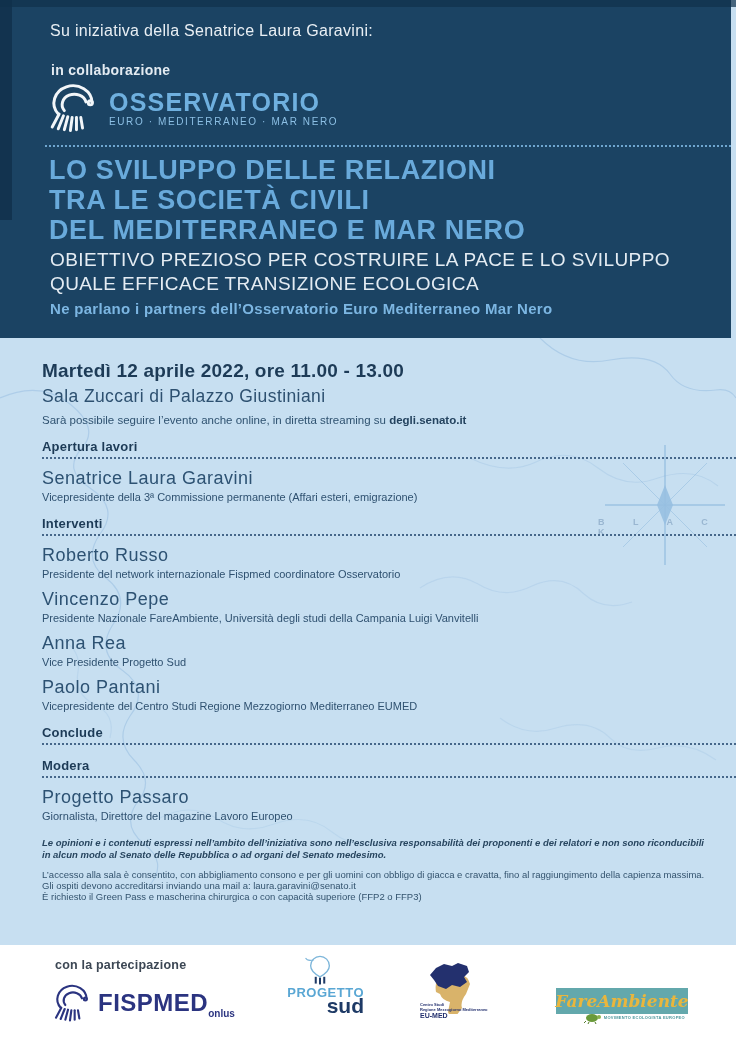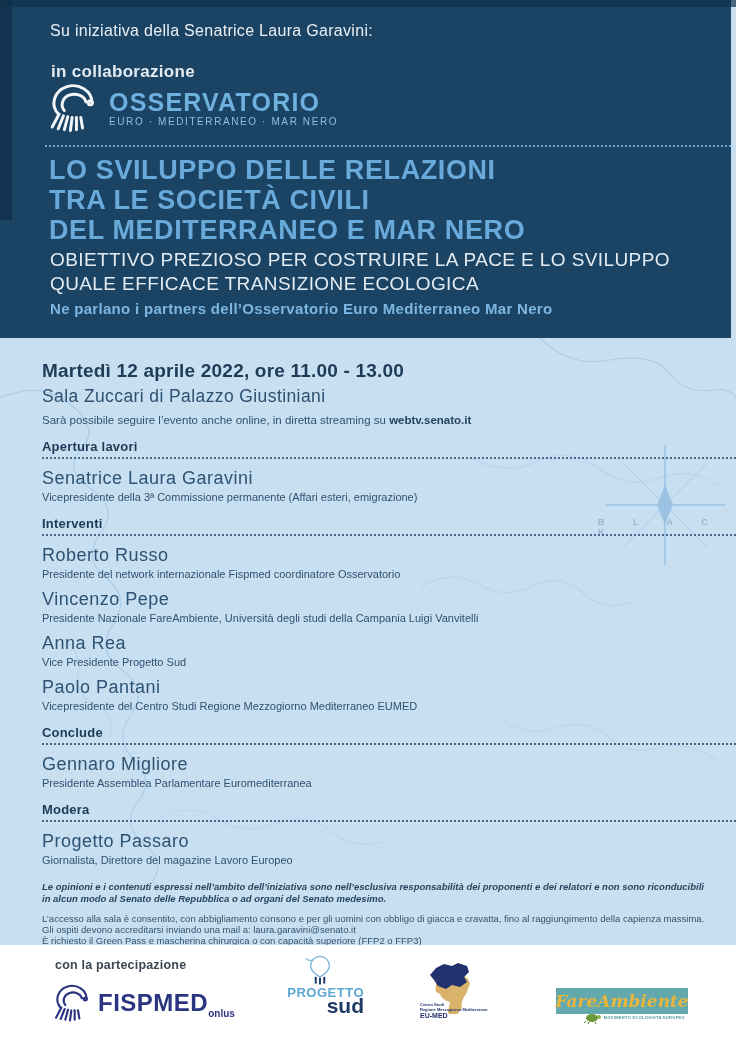--- a/index.html
+++ b/index.html
@@ -21,21 +21,21 @@
   .header::after{
     content:""; position:absolute; top:0; left:0; width:736px; height:7px;
     background:#10304b; opacity:.7;
   }
   .initiative{
     position:absolute; top:22px; left:50px;
     font-size:16px; color:#e9eff4; letter-spacing:.3px; font-weight:400;
   }
   .collab{
     position:absolute; top:62px; left:51px;
-    font-size:17px; font-weight:bold; color:#e3ebf2; letter-spacing:.3px;
+    font-size:14px; font-weight:bold; color:#e3ebf2; letter-spacing:.3px;
   }
   .logo-row{ position:absolute; top:82px; left:46px; display:flex; align-items:center; }
   .logo-icon{ width:54px; height:52px; }
   .logo-text{ margin-left:9px; }
   .logo-title{ font-size:25px; font-weight:bold; color:#6fb0df; letter-spacing:1.2px; line-height:25px;}
   .logo-sub{ font-size:10px; color:#8cbfe4; letter-spacing:1.6px; margin-top:1px; }
   .dotline{
     height:2px;
     background-image:repeating-linear-gradient(90deg,#46678a 0 2px,transparent 2px 4px);
   }
@@ -175,21 +175,21 @@
       <path d="M623 125 L707 209" opacity=".45"></path>
       <path d="M707 125 L623 209" opacity=".45"></path>
       <path d="M665 147 L673 167 L665 187 L657 167 Z" fill="#8cb8de" stroke="none" opacity=".9"></path>
     </g>
   </svg>
   <div class="map-letters">B L A C K</div>
 
   <div class="content">
     <div class="date">Martedì 12 aprile 2022, ore 11.00 - 13.00</div>
     <div class="venue">Sala Zuccari di Palazzo Giustiniani</div>
-    <div class="streaming"><span>Sarà possibile seguire l’evento anche online, in diretta streaming su </span><b>webtv.senato.it</b></div>
+    <div class="streaming"><span>Sarà possibile seguire l’evento anche online, in diretta streaming su </span><b>degli.senato.it</b></div>
 
     <div class="section">
       <div class="sec-label">Apertura lavori</div>
       <div class="dotline sec-line"></div>
       <div class="speaker">
         <div class="name">Senatrice Laura Garavini</div>
         <div class="role">Vicepresidente della 3ª Commissione permanente (Affari esteri, emigrazione)</div>
       </div>
     </div>
 
@@ -210,24 +210,20 @@
       </div>
       <div class="speaker">
         <div class="name">Paolo Pantani</div>
         <div class="role">Vicepresidente del Centro Studi Regione Mezzogiorno Mediterraneo EUMED</div>
       </div>
     </div>
 
     <div class="section">
       <div class="sec-label">Conclude</div>
       <div class="dotline sec-line"></div>
-      <div class="speaker">
-        <div class="name">Gennaro Migliore</div>
-        <div class="role">Presidente Assemblea Parlamentare Euromediterranea</div>
-      </div>
     </div>
 
     <div class="section">
       <div class="sec-label">Modera</div>
       <div class="dotline sec-line"></div>
       <div class="speaker">
         <div class="name">Progetto Passaro</div>
         <div class="role">Giornalista, Direttore del magazine Lavoro Europeo</div>
       </div>
     </div>

